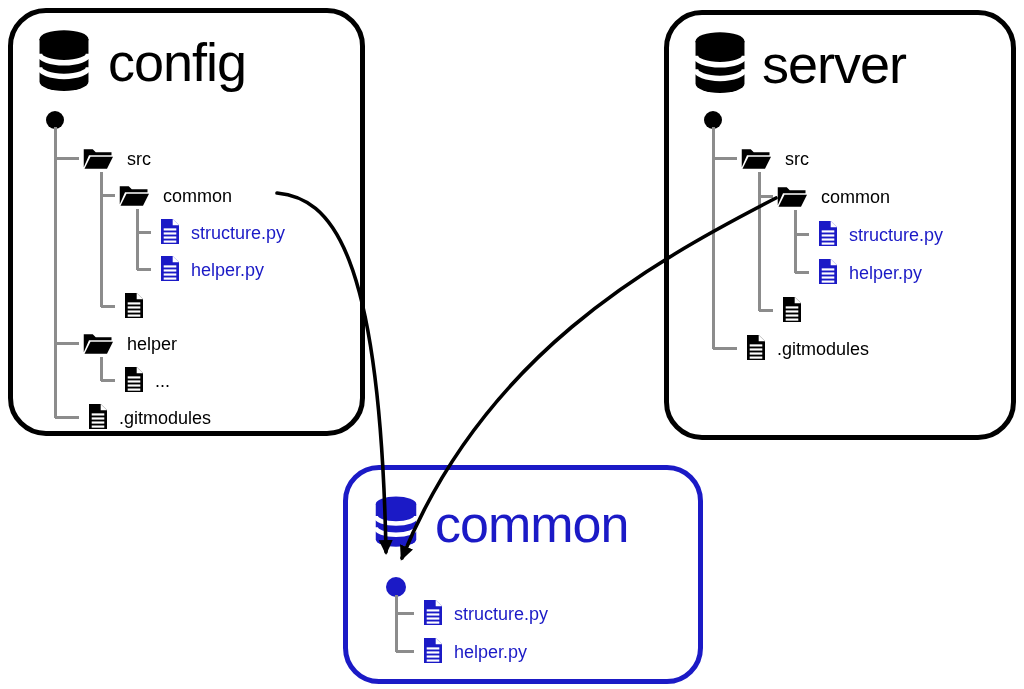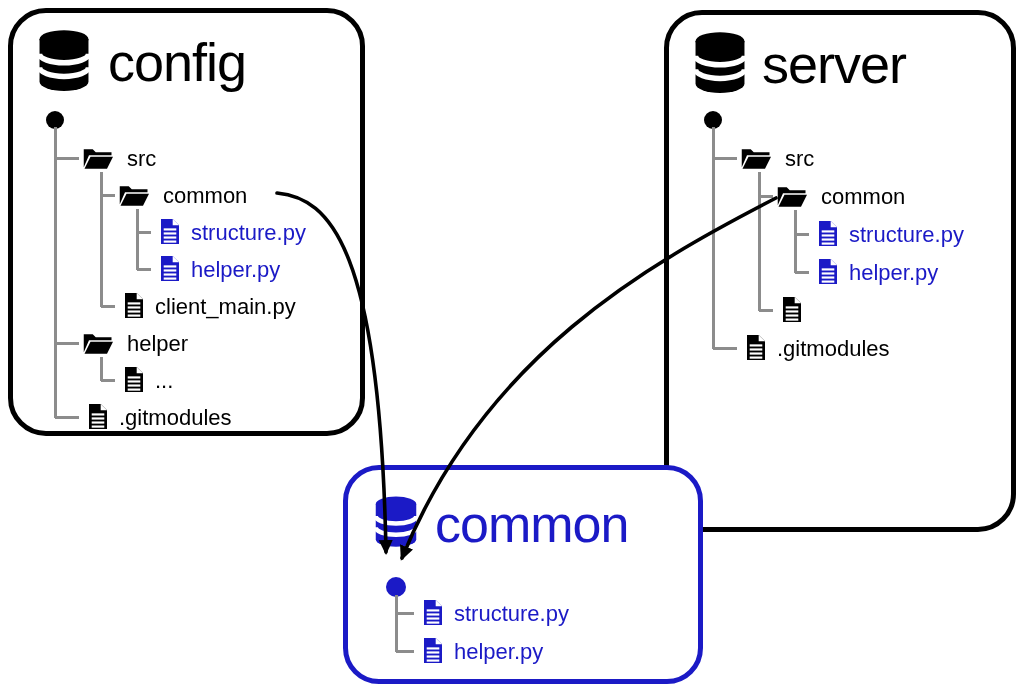--- a/index.html
+++ b/index.html
@@ -20,21 +20,21 @@
   .repo-title{
     position:absolute;
     font-size:54px;
     line-height:1;
     letter-spacing:-1px;
     color:#000;
     white-space:nowrap;
   }
   .tree-label{
     position:absolute;
-    font-size:22px;
+    font-size:18px;
     line-height:1;
     transform:translateY(-50%);
     white-space:nowrap;
     color:#000;
   }
   .conn{position:absolute;background:#8c8c8c;}
   .root-dot{position:absolute;border-radius:50%;}
   .icon-wrap{position:absolute;}
   svg.arrows{
     position:absolute;left:0;top:0;z-index:5;
@@ -89,21 +89,20 @@
       <div class="conn" style="left: 123px; top: 196px; width: 3px; height: 61px;"></div>
       <div class="conn" style="left: 88px; top: 292px; width: 14px; height: 3px;"></div>
       <div class="icon-wrap" style="left: 110px; top: 279px;"><svg width="22" height="27" viewBox="0 0 24 30">
     <path d="M2,1 L15,1 L22,8 L22,29 L2,29 Z" fill="#000000"></path>
     <path d="M15,1 L15,8 L22,8 Z" fill="#ffffff"></path>
     <rect x="5" y="11.5" width="14" height="2.4" fill="#ffffff"></rect>
     <rect x="5" y="16" width="14" height="2.4" fill="#ffffff"></rect>
     <rect x="5" y="20.5" width="14" height="2.4" fill="#ffffff"></rect>
     <rect x="5" y="25" width="14" height="2.4" fill="#ffffff"></rect>
   </svg></div>
-      <div class="tree-label" style="left: 142px; top: 294px; color: rgb(0, 0, 0);">client_main.py</div>
       <div class="conn" style="left: 87px; top: 159px; width: 3px; height: 135px;"></div>
       <div class="conn" style="left: 42px; top: 329px; width: 24px; height: 3px;"></div>
       <div class="icon-wrap" style="left: 70px; top: 317px;"><svg width="30" height="25" viewBox="0 0 40 32">
     <path d="M1,5 L13,5 L17,9 L38,9 L38,13 L8,13 L1,29 Z" fill="#000000"></path>
     <path d="M10,15 L40,15 L32,31 L2,31 Z" fill="#000000"></path>
   </svg></div>
       <div class="tree-label" style="left: 114px; top: 331px; color: rgb(0, 0, 0);">helper</div>
       <div class="conn" style="left: 88px; top: 366px; width: 14px; height: 3px;"></div>
       <div class="icon-wrap" style="left: 110px; top: 353px;"><svg width="22" height="27" viewBox="0 0 24 30">
     <path d="M2,1 L15,1 L22,8 L22,29 L2,29 Z" fill="#000000"></path>
@@ -120,21 +119,21 @@
     <path d="M2,1 L15,1 L22,8 L22,29 L2,29 Z" fill="#000000"></path>
     <path d="M15,1 L15,8 L22,8 Z" fill="#ffffff"></path>
     <rect x="5" y="11.5" width="14" height="2.4" fill="#ffffff"></rect>
     <rect x="5" y="16" width="14" height="2.4" fill="#ffffff"></rect>
     <rect x="5" y="20.5" width="14" height="2.4" fill="#ffffff"></rect>
     <rect x="5" y="25" width="14" height="2.4" fill="#ffffff"></rect>
   </svg></div>
       <div class="tree-label" style="left: 106px; top: 405px; color: rgb(0, 0, 0);">.gitmodules</div>
       <div class="conn" style="left: 41px; top: 114px; width: 3px; height: 291px;"></div>
     </div>
-  <div class="repo" id="repo-server" style="left: 664px; top: 10px; width: 352px; height: 522px; border-color: rgb(0, 0, 0); border-radius: 38px;">
+  <div class="repo" id="repo-server" style="left: 664px; top: 10px; width: 352px; height: 430px; border-color: rgb(0, 0, 0); border-radius: 38px;">
       <div class="icon-wrap" style="left: 22px; top: 16px;"><svg width="58" height="64" viewBox="0 0 64 70">
     <ellipse cx="32" cy="11" rx="27" ry="10" fill="#000000"></ellipse>
     <path d="M5,11 L59,11 L59,58 A27,10 0 0 1 5,58 Z" fill="#000000"></path>
     <path d="M5,27 a27,10 0 0 0 54,0" stroke="#ffffff" stroke-width="6" fill="none"></path>
     <path d="M5,42 a27,10 0 0 0 54,0" stroke="#ffffff" stroke-width="6" fill="none"></path>
   </svg></div>
       <div class="repo-title" style="left: 93px; top: 22px; font-size: 54px; color: rgb(0, 0, 0);">server</div>
       <div class="root-dot" style="left: 35px; top: 96px; height: 18px; width: 18px; background: rgb(0, 0, 0);"></div>
       <div class="conn" style="left: 44px; top: 142px; width: 24px; height: 3px;"></div>
       <div class="icon-wrap" style="left: 72px; top: 130px;"><svg width="30" height="25" viewBox="0 0 40 32">

